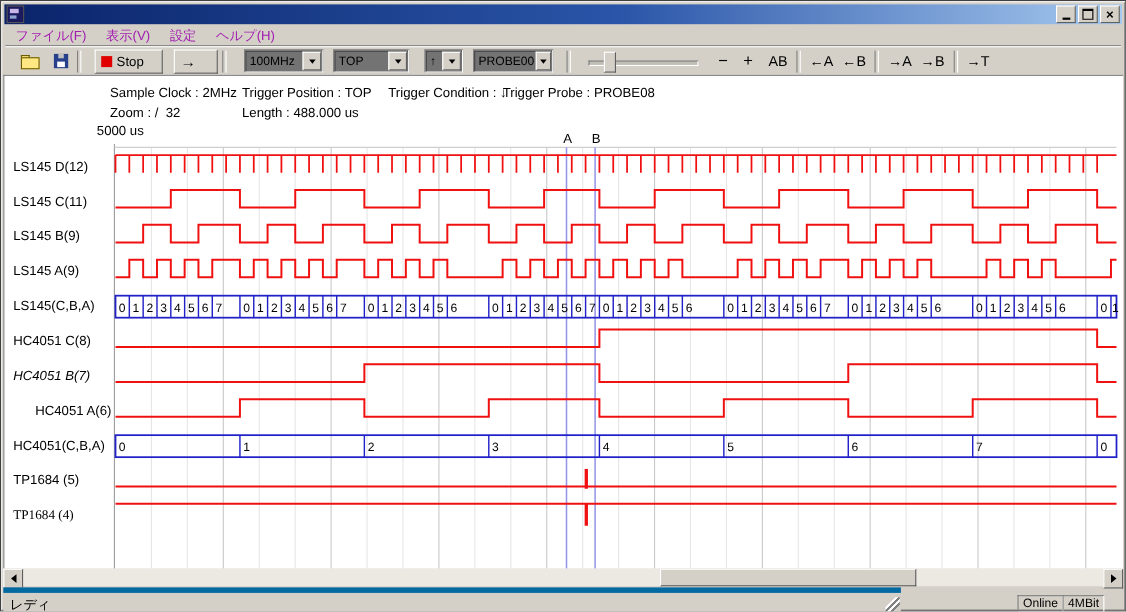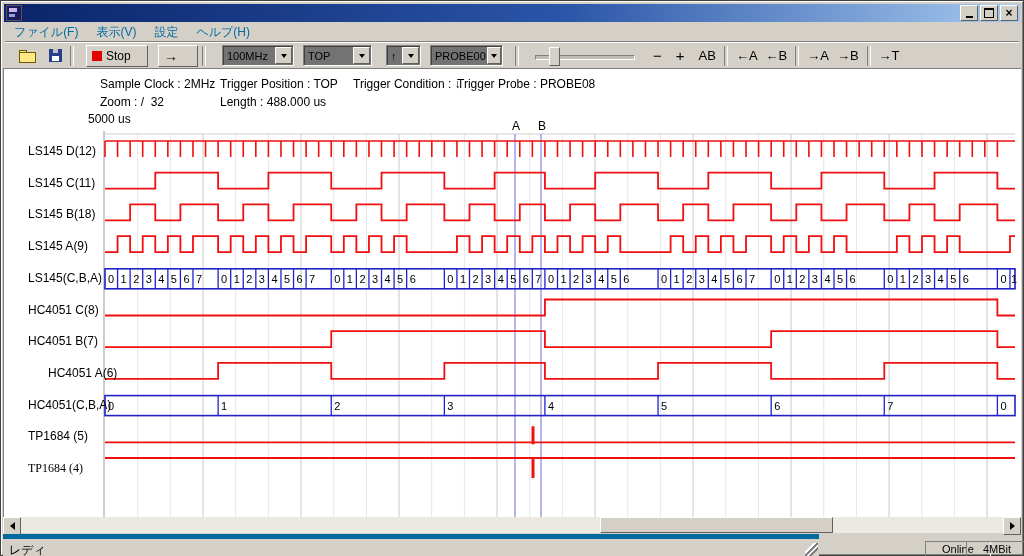--- a/index.html
+++ b/index.html
@@ -23,21 +23,21 @@
   #app-icon:after{content:"";position:absolute;left:2px;top:8px;width:6px;height:3px;background:#8fa3d0}
   #title-text{white-space:nowrap;overflow:hidden}
   #win-buttons{margin-left:auto;display:flex;gap:2px;padding-right:2px}
   .winbtn{width:16px;height:14px;display:flex;align-items:center;justify-content:center;
     font-size:10px;color:#000;position:relative}
   .winbtn .minbar{width:7px;height:2px;background:#000;margin-top:7px}
   .winbtn .maxbox{width:8px;height:7px;border:1px solid #000;border-top-width:2px}
   .winbtn .closex{font-size:12px;font-weight:bold;line-height:10px}
 
   #menubar{position:absolute;left:5px;top:23px;width:1014px;height:18px;
-    display:flex;align-items:center;font-size:12px;color:#0369a1}
+    display:flex;align-items:center;font-size:12px;color:#a21caf}
   .menu-item{padding:1px 9px;white-space:pre}
   #menubar-sep{position:absolute;left:5px;top:41px;width:1014px;height:0;
     border-top:1px solid #808080;border-bottom:1px solid #fff}
 
   #toolbar{position:absolute;left:5px;top:43px;width:1014px;height:25px;
     display:flex;align-items:center;font-size:12px;color:#000}
   .tbsep{width:2px;height:20px;margin:0 4px;border-left:1px solid #808080;border-right:1px solid #ffffff}
   .tool-icon{width:18px;height:16px;position:relative;flex:0 0 auto}
   #open-icon{margin-left:14px}
   #open-icon .folder{position:absolute;left:0;top:4px;width:15px;height:9px;background:#ffe884;border:1px solid #6b5a00}
@@ -69,39 +69,39 @@
   .flat-btn{padding:0 4px;height:20px;display:flex;align-items:center;font-size:13px;white-space:pre}
   #zoomout-button{margin-left:14px;font-size:15px}
   #zoomin-button{margin-left:6px;font-size:15px}
   #ab-button{margin-left:6px}
 
   
   #client{position:absolute;left:3px;top:68px;width:1018px;height:449px;background:#fff;
     border-top:1px solid #808080;border-left:1px solid #808080;box-sizing:border-box}
   .hdr{position:absolute;font-size:12px;color:#000;white-space:pre}
   #plot-svg{position:absolute;left:3px;top:68px;pointer-events:none}
-  .chan-label{position:absolute;left:28px;font-size:12px;color:#000;white-space:pre}
+  .chan-label{position:absolute;left:12px;font-size:12px;color:#000;white-space:pre}
 
   
   #hscroll{position:absolute;left:3px;top:517px;width:1018px;height:16px;background:#ece9e2;}
   .sb-btn{position:absolute;top:0;width:16px;height:16px;background:#d4d0c8;
     border:1px solid;border-color:#ffffff #606060 #606060 #ffffff;
     display:flex;align-items:center;justify-content:center}
   #sb-left{left:0}
   #sb-right{right:0}
   .tri-left{width:0;height:0;border-top:4px solid transparent;border-bottom:4px solid transparent;border-right:5px solid #000}
   .tri-right{width:0;height:0;border-top:4px solid transparent;border-bottom:4px solid transparent;border-left:5px solid #000}
   #sb-thumb{position:absolute;left:597px;top:0;width:233px;height:16px;background:#d4d0c8;
     border:1px solid;border-color:#ffffff #606060 #606060 #ffffff;box-sizing:border-box}
 
   
   #statusbar{position:absolute;left:3px;top:534px;width:816px;height:19px;background:#d4d0c8;
     border-top:5px solid #0369a1;font-size:12px;color:#000}
   #status-ready{position:absolute;left:6px;top:3px}
-  .status-panel{position:absolute;top:2px;height:14px;padding:0 16px;font-size:11px;
+  .status-panel{position:absolute;top:2px;height:14px;padding:0 4px;font-size:11px;
     border:1px solid;border-color:#808080 #ffffff #ffffff #808080;display:flex;align-items:center}
   #status-online{left:922px}
   #status-mem{left:963px}
   #resize-grip{position:absolute;right:1px;top:4px;width:13px;height:13px;
     background:
       linear-gradient(135deg,transparent 0 6px,#fff 6px 8px,#808080 8px 10px,transparent 10px) no-repeat;
   }
   #resize-grip:before{content:"";position:absolute;inset:0;
       background:linear-gradient(135deg,transparent 0 10px,#fff 10px 12px,#808080 12px 14px,transparent 14px)}
 </style>
@@ -389,25 +389,25 @@
 <div class="hdr" style="left:220px;top:77px">Trigger Position : TOP</div>
 <div class="hdr" style="left:353px;top:77px">Trigger Condition : ↓</div>
 <div class="hdr" style="left:457px;top:77px">Trigger Probe : PROBE08</div>
 <div class="hdr" style="left:100px;top:95px">Zoom : /  32</div>
 <div class="hdr" style="left:220px;top:95px">Length : 488.000 us</div>
 <div class="hdr" style="left:88px;top:112px">5000 us</div>
 
 <div id="channel-labels">
     <div class="chan-label" style="top: 144px;">LS145 D(12)</div>
     <div class="chan-label" style="top: 175.7px;">LS145 C(11)</div>
-    <div class="chan-label" style="top: 207.4px;">LS145 B(18)</div>
+    <div class="chan-label" style="top: 207.4px;">LS145 B(9)</div>
     <div class="chan-label" style="top: 239.1px;">LS145 A(9)</div>
     <div class="chan-label" style="top: 270.8px;">LS145(C,B,A)</div>
     <div class="chan-label" style="top: 302.5px;">HC4051 C(8)</div>
-    <div class="chan-label" style="top: 334.2px;">HC4051 B(7)</div>
+    <div class="chan-label" style="top: 334.2px; font-style: italic;">HC4051 B(7)</div>
     <div class="chan-label" style="top: 365.9px; margin-left: 20px;">HC4051 A(6)</div>
     <div class="chan-label" style="top: 397.6px;">HC4051(C,B,A)</div>
     <div class="chan-label" style="top: 429.3px;">TP1684 (5)</div>
     <div class="chan-label" style="top: 461px; font-family: Liberation Serif, serif;">TP1684 (4)</div>
   </div>
 
 <div id="hscroll">
   <div class="sb-btn" id="sb-left">
       <div class="tri-left"></div>
     </div>

